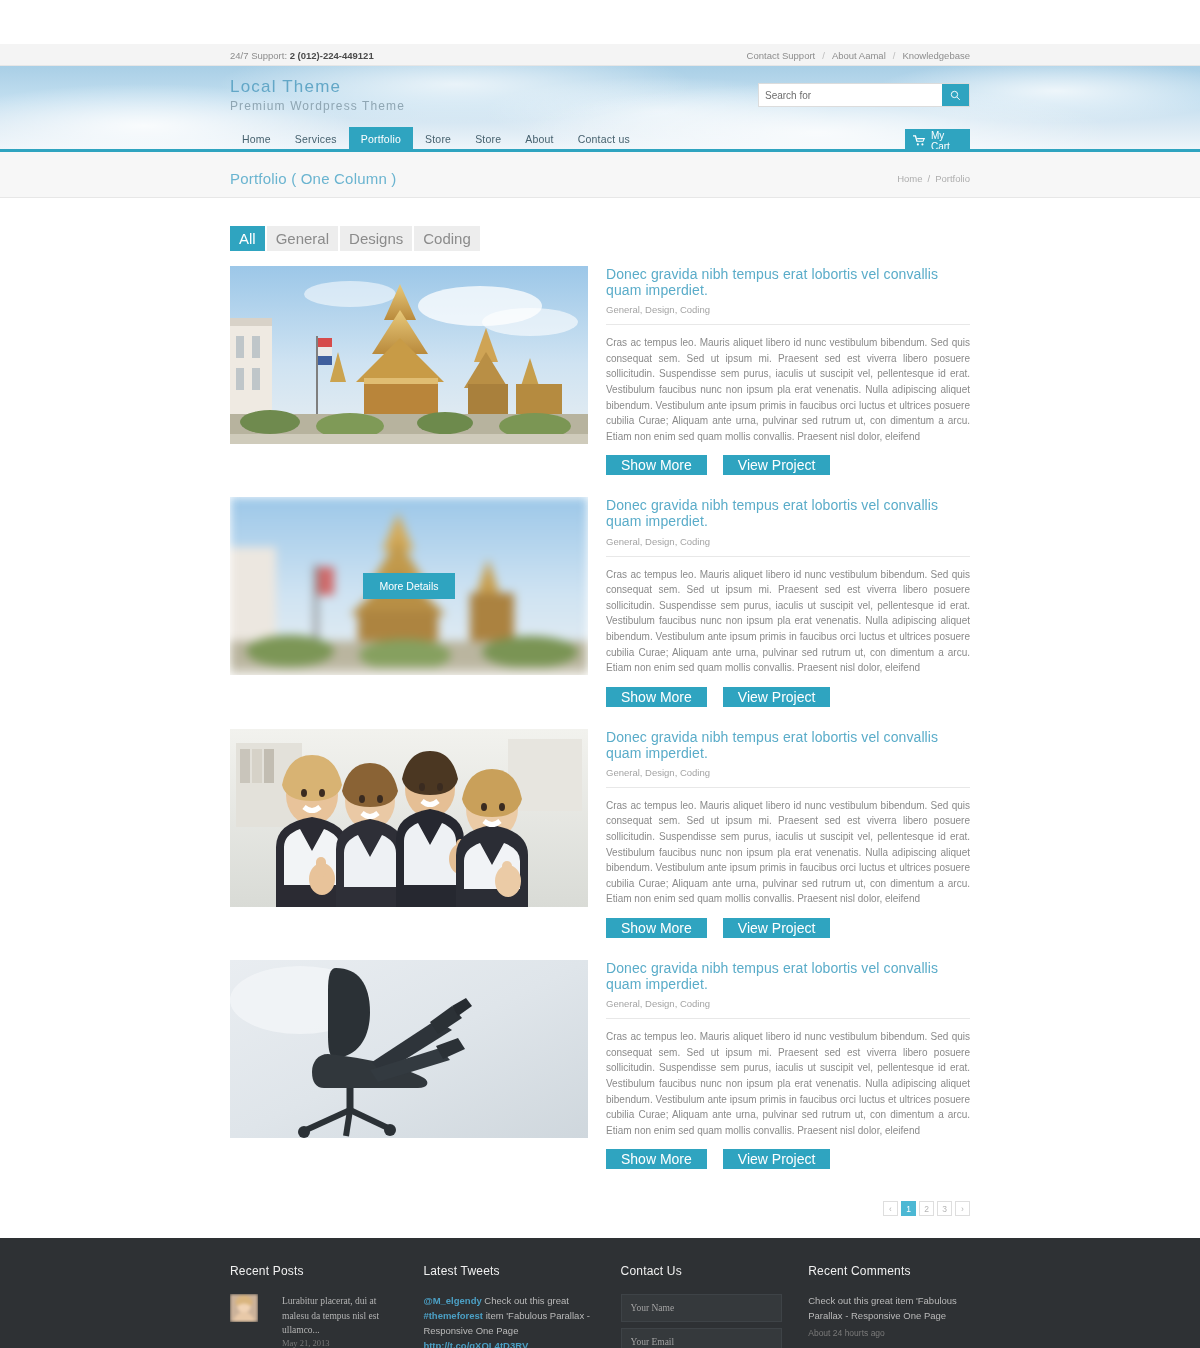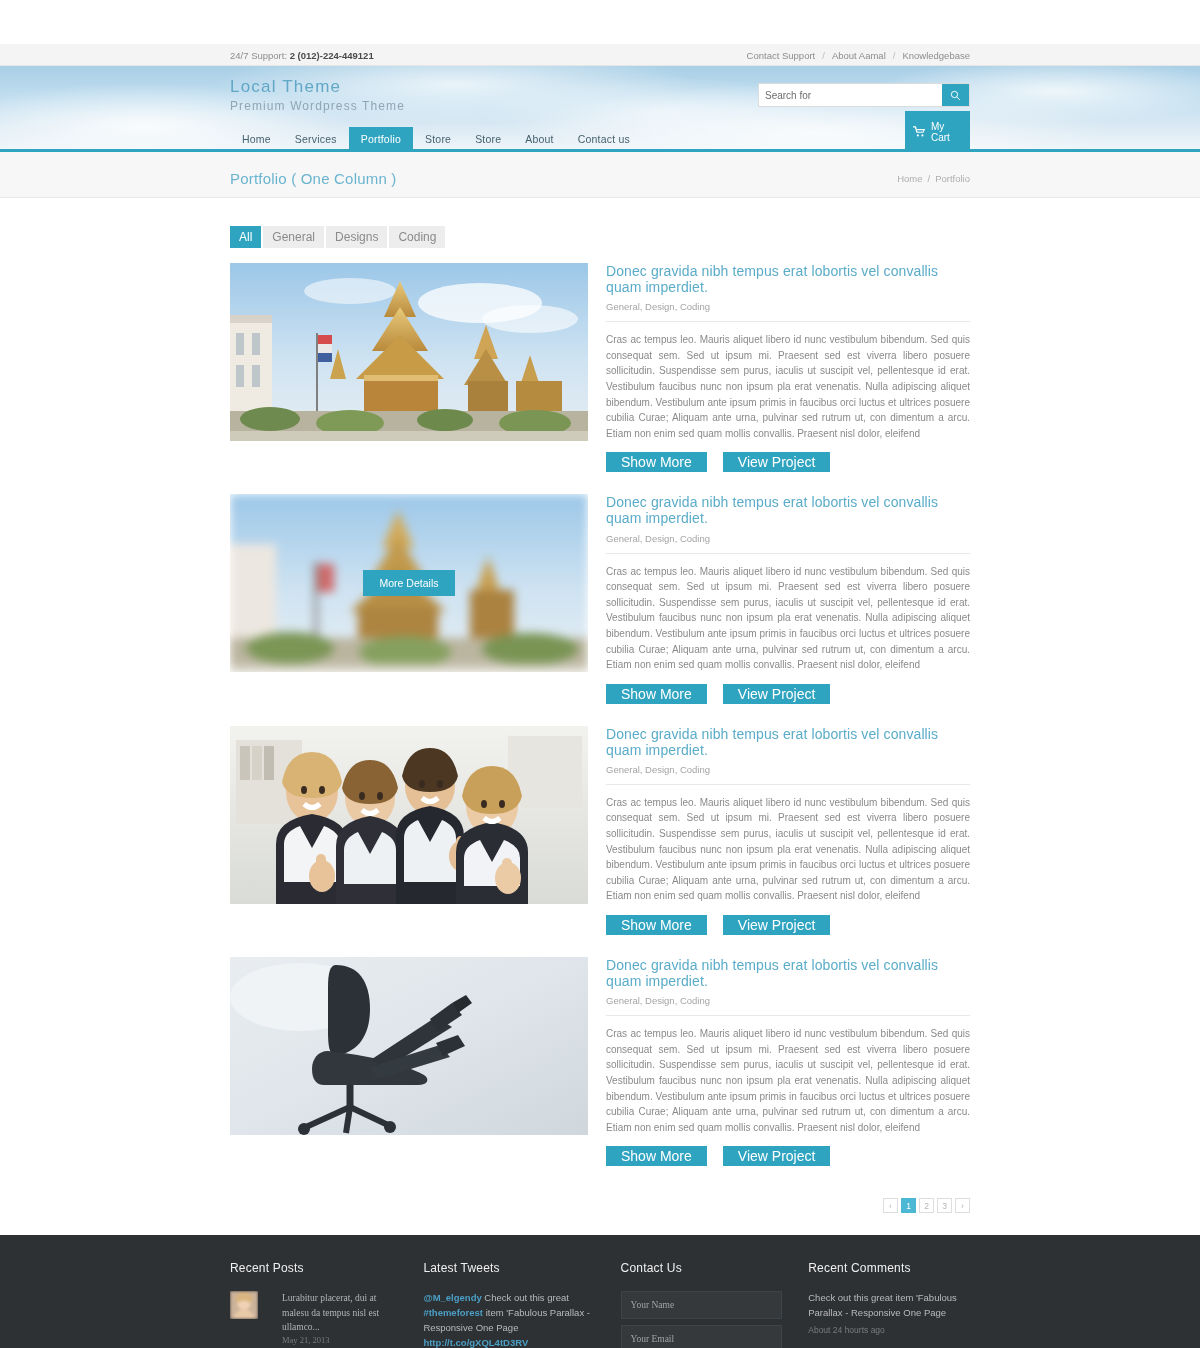--- a/index.html
+++ b/index.html
@@ -68,21 +68,21 @@
   }
   .search-btn svg { display: block; }
   .nav { position: absolute; left: 0; bottom: 0; display: flex; }
   .nav a {
     display: block; padding: 6px 12px 7px; color: #46616e; font-size: 10.5px;
     text-decoration: none; letter-spacing: .2px;
   }
   .nav a.active { background: #2fa4c0; color: #fff; }
   .cart {
     position: absolute; right: 0; bottom: 0;
-    background: #2fa4c0; color: #fff; height: 41px; width: 65px;
+    background: #2fa4c0; color: #fff; height: 23px; width: 65px;
     display: flex; align-items: center; gap: 5px; padding: 0 8px;
     font-size: 10px; text-decoration: none;
   }
   .cart svg { display: block; }
 
   
   .pagehead {
     background: #f7f7f7; border-bottom: 1px solid #e7e7e7;
     height: 46px;
   }
@@ -90,21 +90,21 @@
   .pagehead h1 { font-size: 15px; color: #6ab4d0; font-weight: normal; letter-spacing: .2px; }
   .crumb { font-size: 9.5px; color: #aeaeae; display: flex; gap: 5px; }
   .crumb a { color: #aeaeae; text-decoration: none; }
 
   
   .content { padding: 28px 0 0; }
   .filters { display: flex; gap: 2px; margin-bottom: 15px; }
   .filters button {
     font-family: "Liberation Sans", sans-serif;
     border: 0; background: #ededed; color: #8b8b8b;
-    font-size: 12px; padding: 4px 9px; cursor: pointer;
+    font-size: 15px; padding: 4px 9px; cursor: pointer;
   }
   .filters button.active { background: #2fa4c0; color: #fff; }
 
   .pitem { display: flex; gap: 18px; margin-bottom: 22px; }
   .pthumb {
     width: 358px; height: 178px; flex: 0 0 358px; position: relative; overflow: hidden; text-decoration: underline;
   }
   .pthumb .overlay {
     position: absolute; inset: 0; display: flex; align-items: center; justify-content: center;
   }

